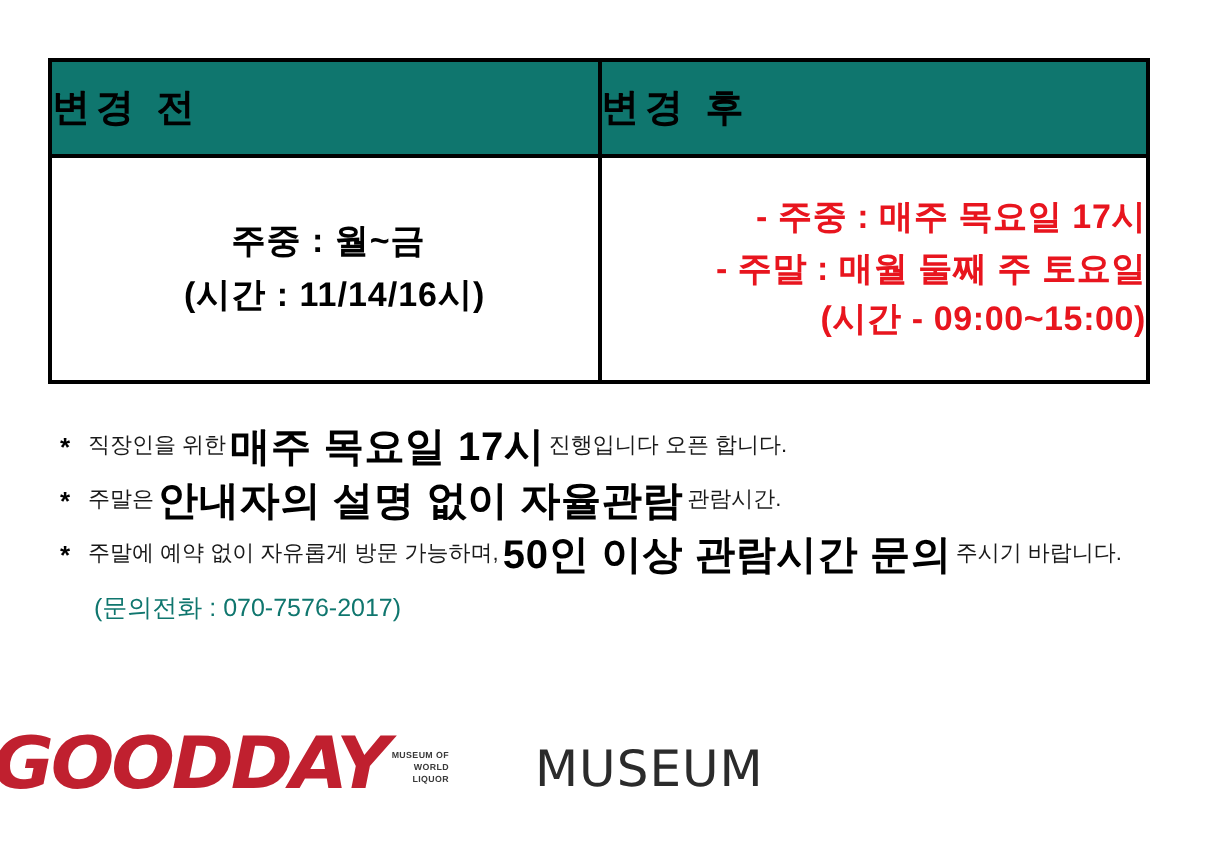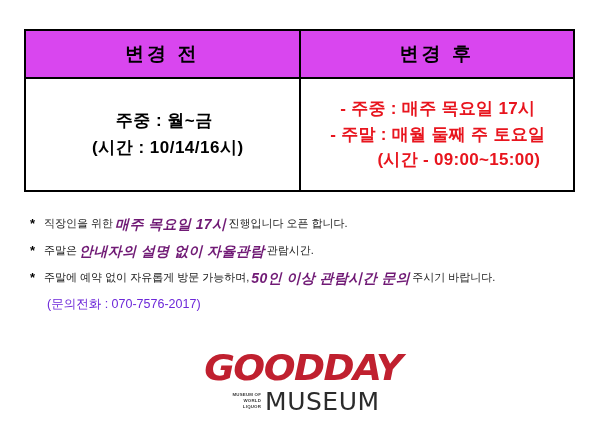--- a/index.html
+++ b/index.html
@@ -29,23 +29,22 @@
     width: 100%;
     height: 100%;
     table-layout: fixed;
   }
   table.compare td {
     border: 2px solid #000000;
     padding: 0;
     vertical-align: middle;
   }
   td.head {
-    background: #d946ef;
+    background: #0f766e;
     height: 46px;
-    text-align: center;
     font-size: 19px;
     font-weight: bold;
     letter-spacing: 3px;
   }
   td.body-cell {
     height: 111px;
     padding: 4px 8px;
   }
   .cell-inner {
     display: block;
@@ -63,21 +62,21 @@
     font-weight: bold;
     text-align: left;
     padding-left: 66px;
     line-height: 1.55;
     letter-spacing: 0.5px;
   }
   .line-after {
     color: #e8151e;
     font-size: 17px;
     font-weight: bold;
-    text-align: center;
+    text-align: right;
     line-height: 1.5;
     padding-left: 2px;
     letter-spacing: 0.3px;
     white-space: nowrap;
   }
   .line-after.indent {
     padding-left: 44px;
   }
 
   
@@ -102,46 +101,45 @@
     font-weight: bold;
     color: #000;
     flex: 0 0 auto;
   }
   .note-plain {
     font-size: 11px;
     color: #1a1a1a;
     font-weight: normal;
   }
   .note-hl {
-    font-size: 14px;
-    color: #701a75;
+    font-size: 20px;
+    color: #000000;
     font-weight: bold;
     padding: 0 2px;
     letter-spacing: 0.4px;
-    font-style: italic;
   }
   .note-sub {
     font-size: 12.5px;
-    color: #6d28d9;
+    color: #0f766e;
     padding-left: 17px;
     height: 26px;
     display: flex;
     align-items: center;
     white-space: nowrap;
   }
 
   
   .logo {
     position: absolute;
     left: 0;
     right: 0;
     top: 350px;
     height: 66px;
     display: flex;
-    flex-direction: column;
+    flex-direction: row;
     align-items: center;
     justify-content: flex-start;
   }
   .logo-word {
     font-family: "DejaVu Sans", sans-serif;
     font-size: 36px;
     font-weight: bold;
     font-style: italic;
     color: #c0202f;
     letter-spacing: -1.5px;
@@ -164,40 +162,41 @@
     padding-right: 4px;
     padding-bottom: 4px;
   }
   .logo-museum {
     font-family: "DejaVu Sans", sans-serif;
     font-size: 25px;
     font-weight: normal;
     color: #2b2b2b;
     letter-spacing: 0.5px;
     line-height: 1;
+    margin-left: 39px;
   }
 </style>
 </head>
 <body>
 
 <div class="table-wrap">
   <table class="compare">
     <tbody>
         <tr>
       <td class="head">
         <span>변경 전</span>
       </td>
       <td class="head">
         <span>변경 후</span>
       </td>
     </tr>
     <tr>
       <td class="body-cell">
         <span class="cell-inner line-before-1">주중 : 월~금</span>
-        <span class="cell-inner line-before-2">(시간 : 10/14/16시)</span>
+        <span class="cell-inner line-before-2">(시간 : 11/14/16시)</span>
       </td>
       <td class="body-cell">
         <span class="cell-inner line-after">- 주중 : 매주 목요일 17시</span>
         <span class="cell-inner line-after">- 주말 : 매월 둘째 주 토요일</span>
         <span class="cell-inner line-after indent">(시간 - 09:00~15:00)</span>
       </td>
     </tr>
   </tbody>
     </table>
 </div>

